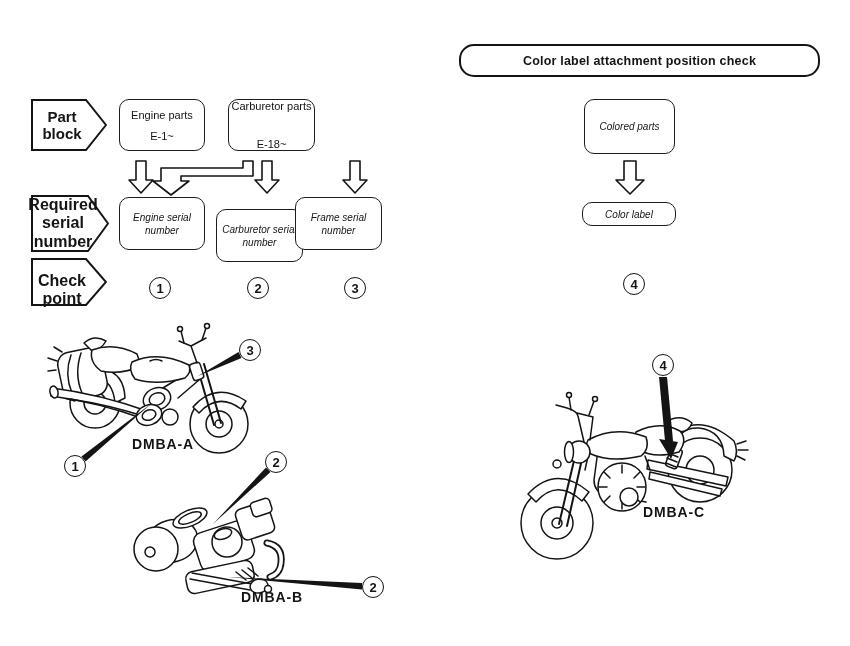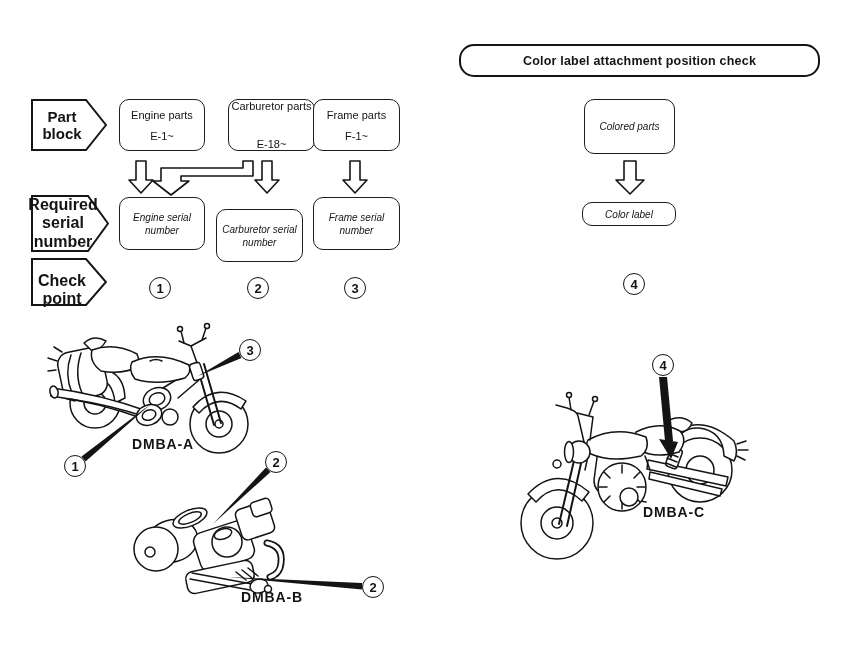--- a/index.html
+++ b/index.html
@@ -164,43 +164,39 @@
   </div>
 
   <div class="pbox" style="left:119px;top:99px;width:84px;height:50px;">
     <span>Engine parts</span>
     <span class="bcode">E-1~</span>
   </div>
   <div class="pbox" style="left:228px;top:99px;width:85px;height:50px;justify-content:space-between;">
     <span>Carburetor parts</span>
     <span class="bcode">E-18~</span>
   </div>
-  <div class="pbox" style="left:313px;top:99px;width:85px;height:50px;">
-    <span>Frame parts</span>
-    <span class="bcode">F-1~</span>
-  </div>
 
   <div class="pent" style="left:31px;top:195px;width:78px;height:57px;">
     <svg width="78" height="57">
         <path d="M1,1 L57,1 L77,28.5 L57,56 L1,56 Z" fill="#fff" stroke="#141414" stroke-width="2"></path>
       </svg>
     <div class="pent-label">Required
 serial
 number</div>
   </div>
 
   <div class="sbox" style="left:119px;top:197px;width:84px;height:51px;">
     <span>Engine serial
 number</span>
   </div>
   <div class="sbox" style="left:216px;top:197px;width:85px;height:51px;margin-top:12px;">
     <span>Carburetor serial
 number</span>
   </div>
-  <div class="sbox" style="left:313px;top:197px;width:85px;height:51px;text-align:center;">
+  <div class="sbox" style="left:295px;top:197px;width:85px;height:51px;text-align:center;">
     <span>Frame serial
 number</span>
   </div>
 
   <div class="pent" style="left:31px;top:258px;width:76px;height:64px;">
     <svg width="76" height="48">
         <path d="M1,1 L55,1 L75,24 L55,47 L1,47 Z" fill="#fff" stroke="#141414" stroke-width="2"></path>
       </svg>
     <div class="pent-label">Check
 point</div>

